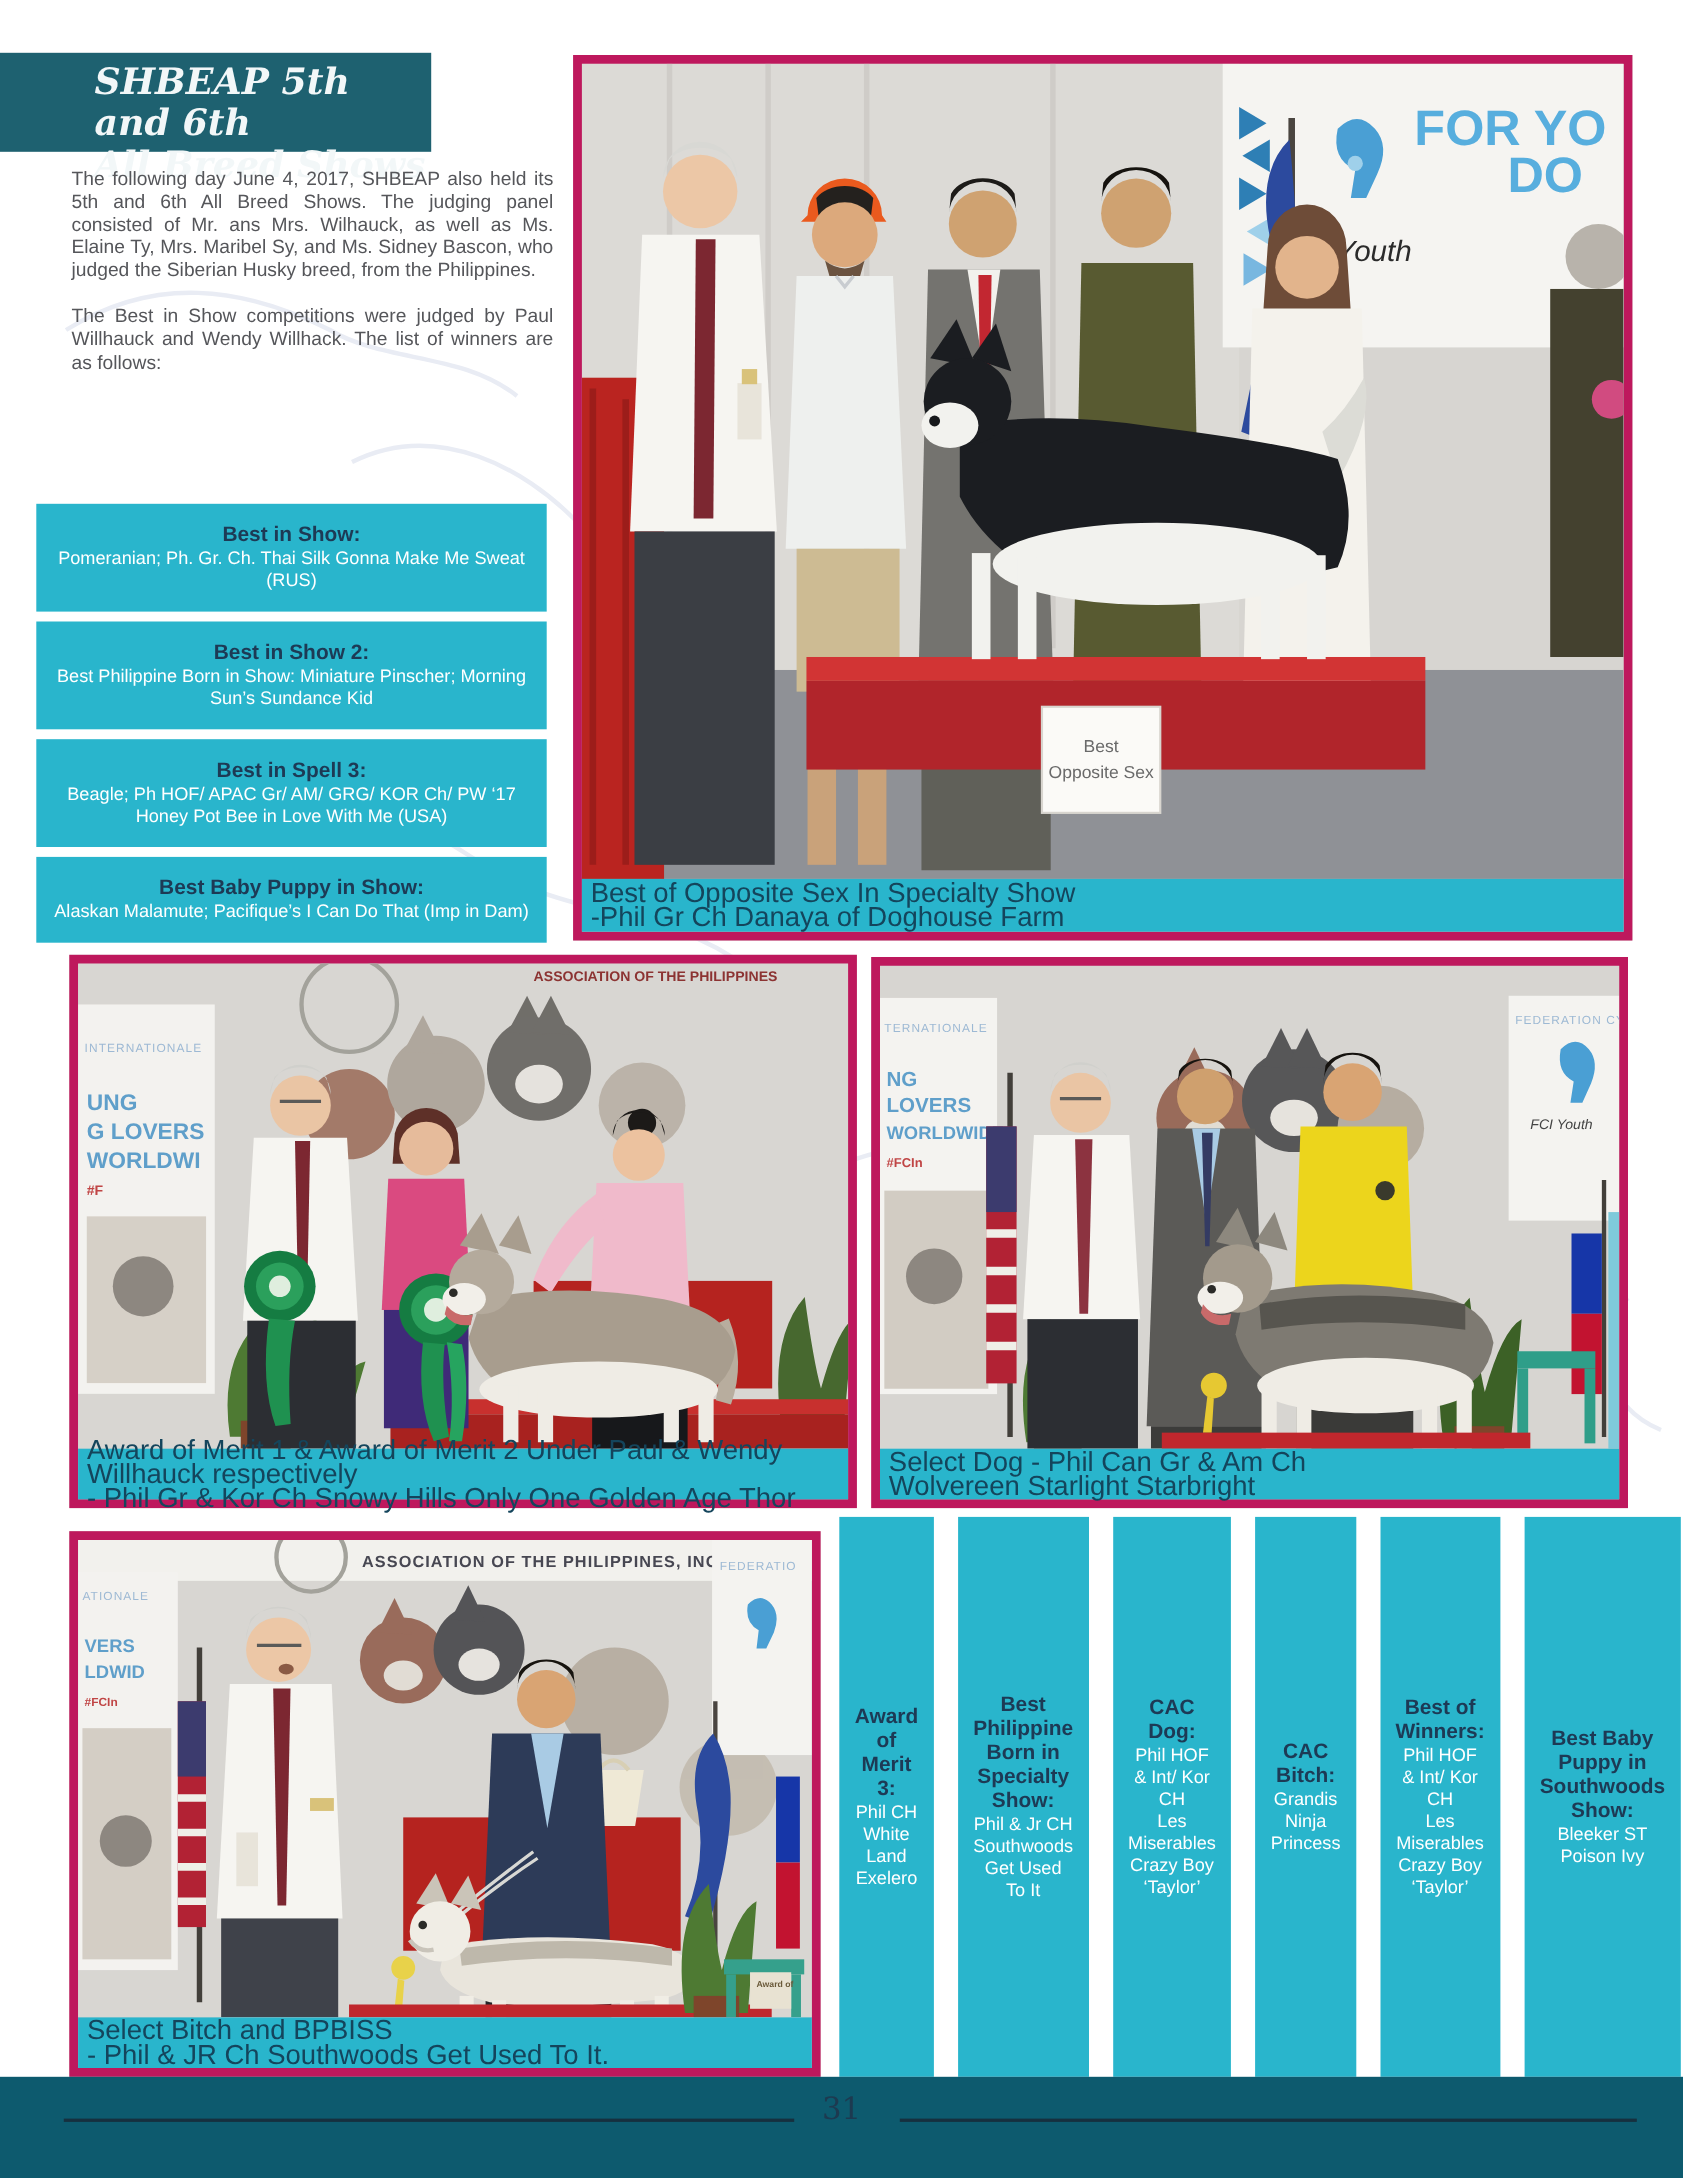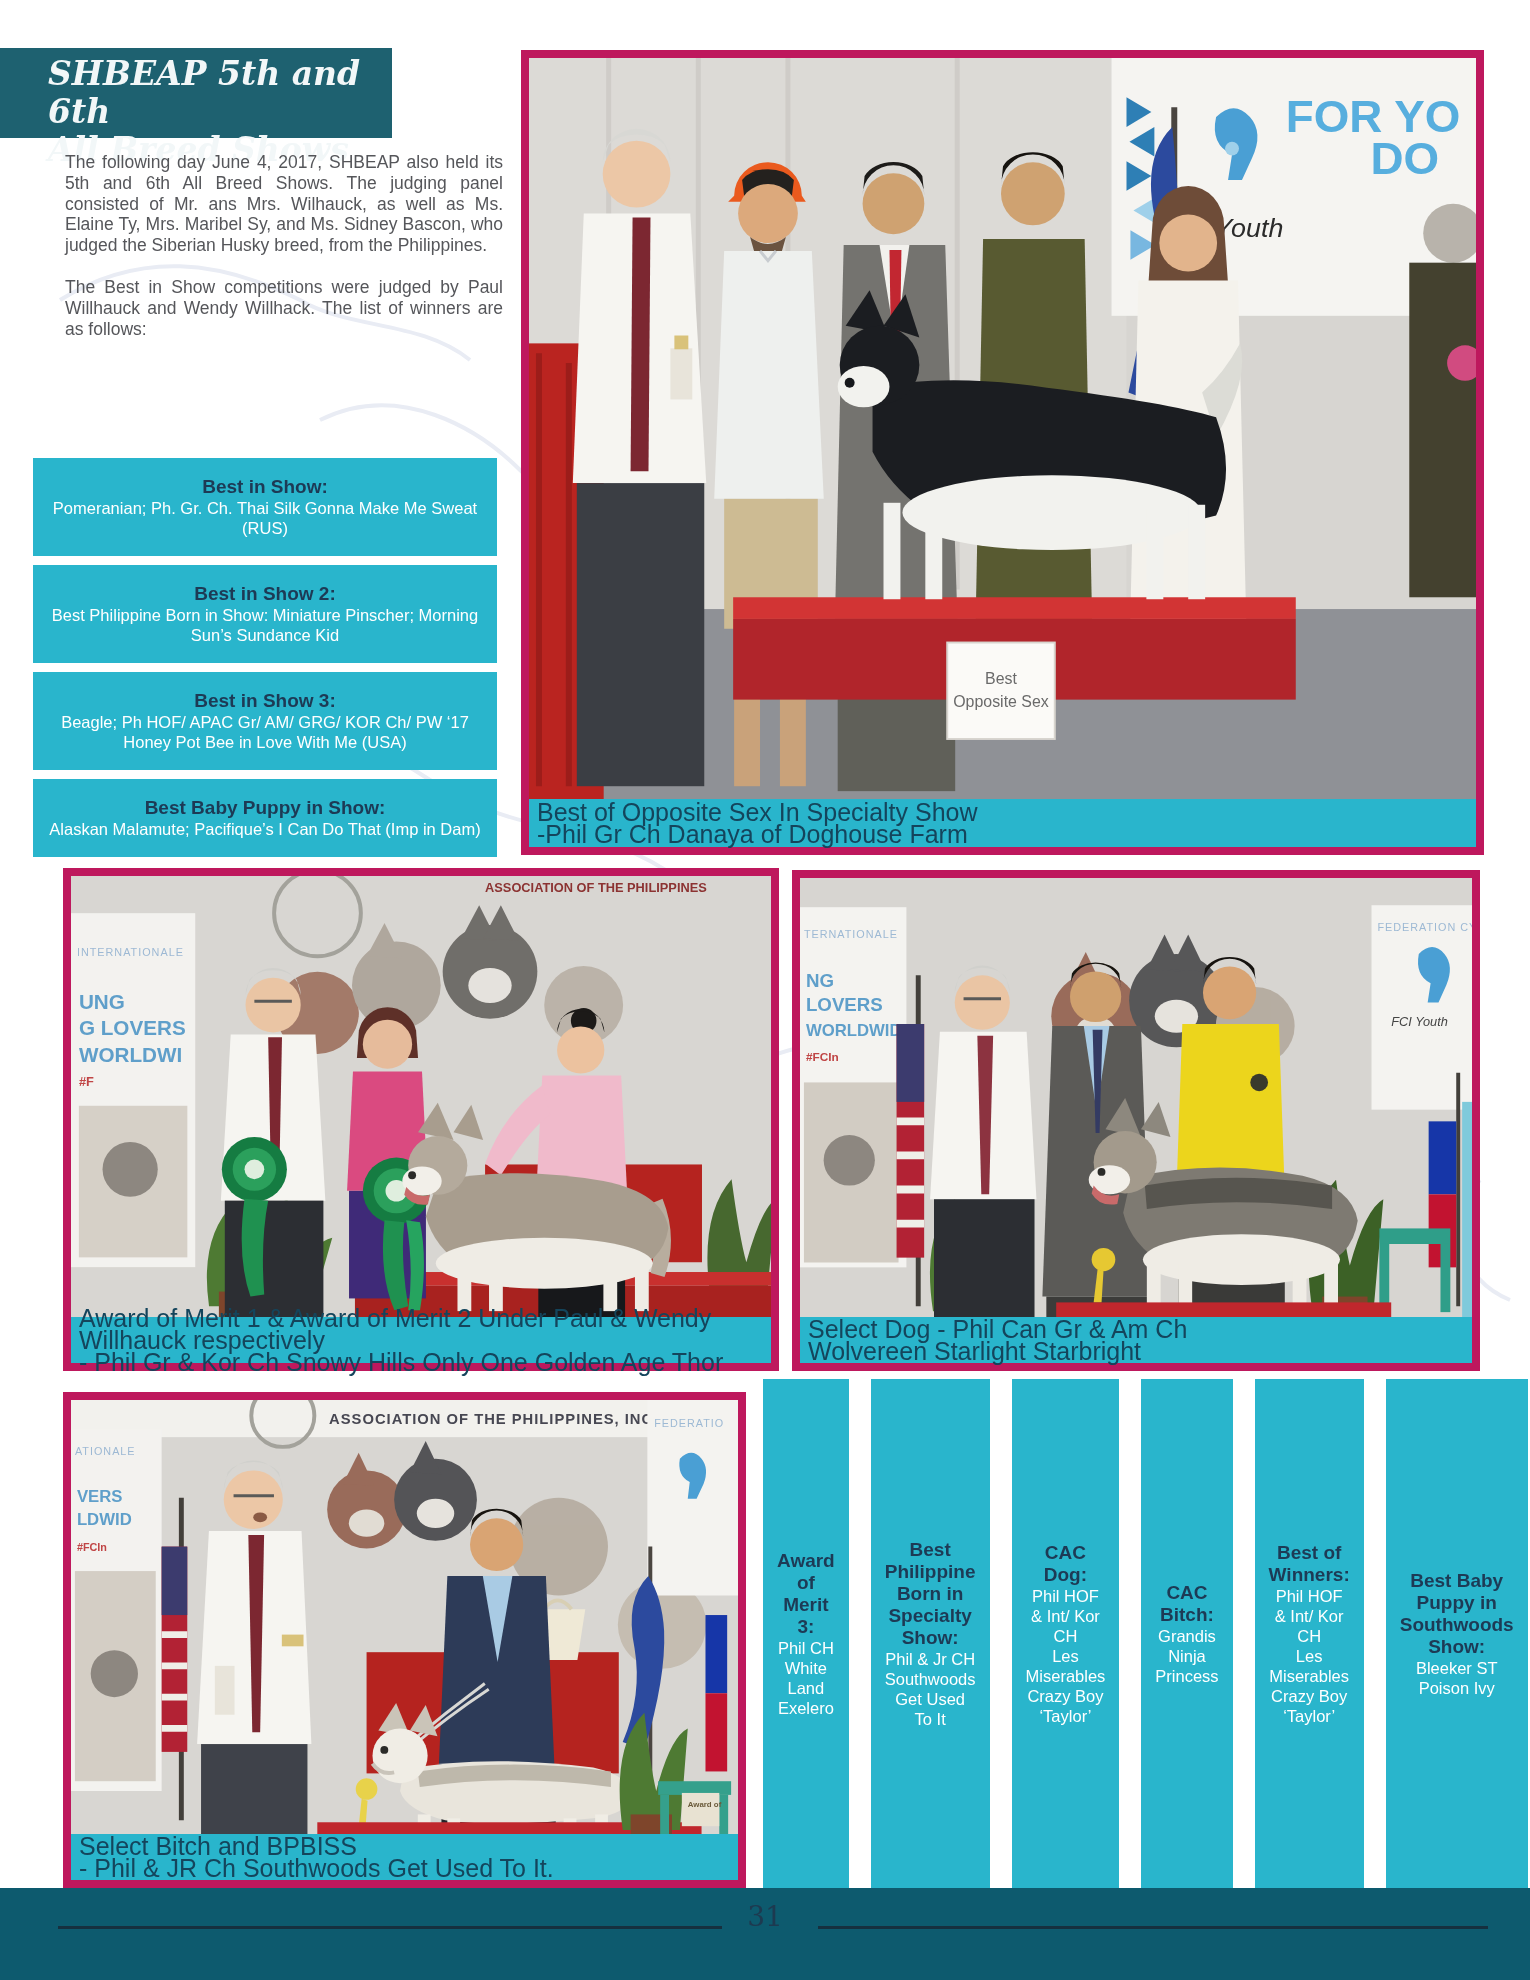--- a/index.html
+++ b/index.html
@@ -7,21 +7,21 @@
   body { font-family:"Liberation Sans", sans-serif; }
   .page { position:relative; width:1530px; height:1980px; background:#ffffff; overflow:hidden; }
 
   
   .watermark { position:absolute; left:0; top:0; z-index:0; }
 
   
   .title-box { position:absolute; left:0; top:48px; width:392px; height:90px;
     background:#1e6170; color:#f2f7f8; z-index:2;
     font-family:"DejaVu Serif", serif; font-style:italic; font-weight:bold;
-    font-size:33px; line-height:38px; padding:7px 0 0 48px; }
+    font-size:33px; line-height:38px; padding:7px 0 0 86px; }
 
   
   .intro { position:absolute; left:65px; top:152px; width:438px; z-index:2;
     color:#55565a; font-size:17.5px; line-height:20.8px; text-align:justify; }
   .intro p + p { margin-top:21px; }
 
   
   .awards-left { position:absolute; left:33px; top:458px; width:464px; display:flex;
     flex-direction:column; gap:9px; z-index:2; }
   .awards-right { position:absolute; left:763px; top:1379px; width:725px; height:509px;
@@ -88,21 +88,21 @@
   <div class="awards-left">
     <div class="award-box">
       <div class="award-title">Best in Show:</div>
       <div class="award-body">Pomeranian; Ph. Gr. Ch. Thai Silk Gonna Make Me Sweat (RUS)</div>
     </div>
     <div class="award-box">
       <div class="award-title">Best in Show 2:</div>
       <div class="award-body">Best Philippine Born in Show: Miniature Pinscher; Morning Sun’s Sundance Kid</div>
     </div>
     <div class="award-box">
-      <div class="award-title">Best in Show 3:</div>
+      <div class="award-title">Best in Spell 3:</div>
       <div class="award-body">Beagle;  Ph HOF/ APAC Gr/ AM/ GRG/ KOR Ch/ PW ‘17 Honey Pot Bee in Love With Me (USA)</div>
     </div>
     <div class="award-box">
       <div class="award-title">Best Baby Puppy in Show:</div>
       <div class="award-body">Alaskan Malamute; Pacifique’s I Can Do That (Imp in Dam)</div>
     </div>
   </div>
 
   <div class="photo" id="photo1">
     <svg viewBox="0 0 951 753" preserveAspectRatio="none">

